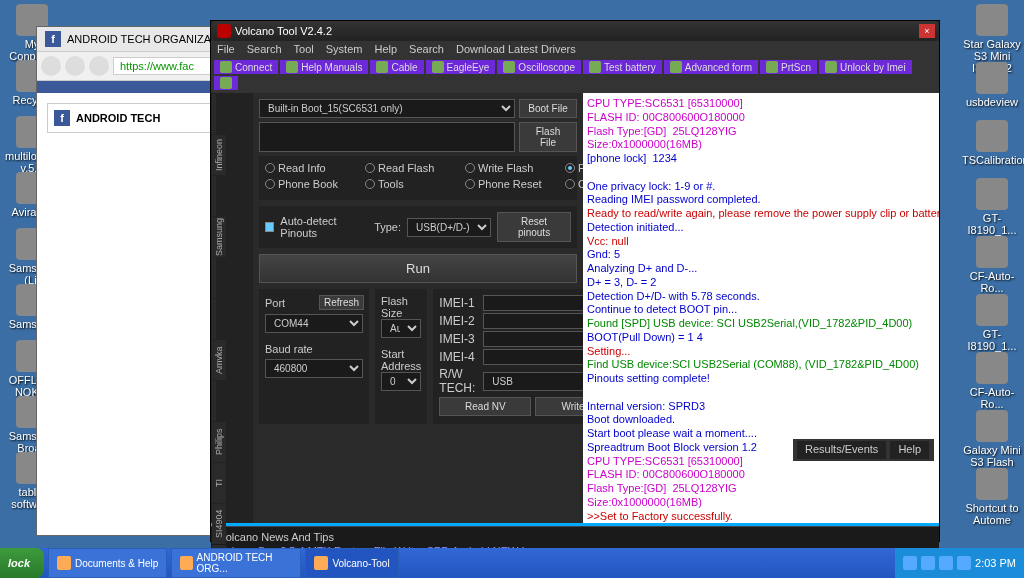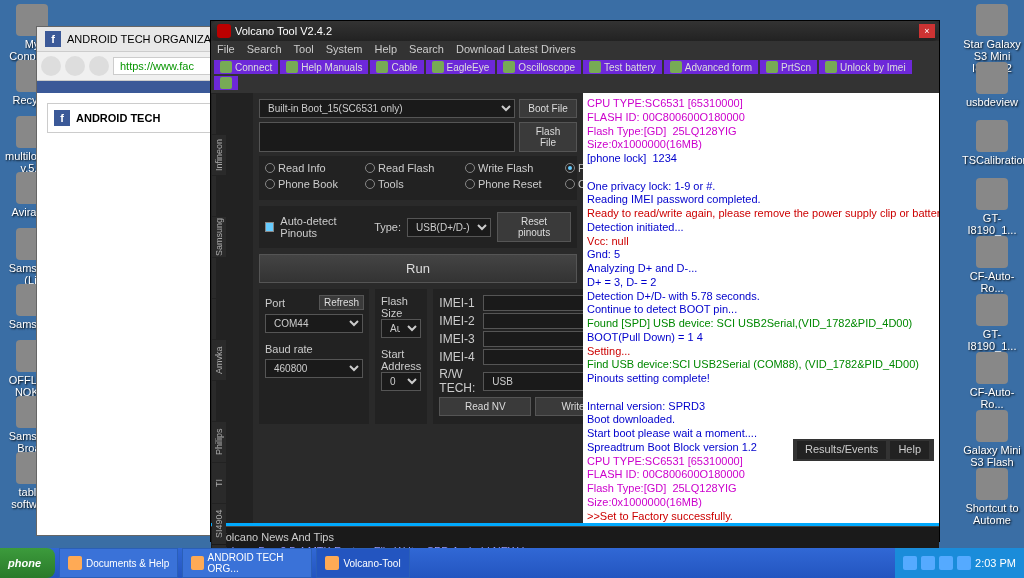--- a/index.html
+++ b/index.html
@@ -389,21 +389,21 @@
         <a>VolcanoBox 2.5.4 MTK Factory File Writer  SPD Android NEW Ic</a>
         <a>VolcanoBox 2.5.3 MTK,SPD Android,Factory Flash new File,Root  More</a>
         <a>VolcanoBox ver 2.5.2 World's 1st SPD 6531 Dual Flash Supported</a>
       </div>
   </div>
 
 </div>
 
 <div class="taskbar">
   <div class="start">
-    <span>phone</span>
+    <span>lock</span>
   </div>
   <div id="taskbtns" style="display:flex">
       <div class="task-btn"><div style="width:14px;height:14px;background:#fa5;border-radius:2px"></div>Documents &amp; Help</div>
       <div class="task-btn"><div style="width:14px;height:14px;background:#fa5;border-radius:2px"></div>ANDROID TECH ORG...</div>
       <div class="task-btn active"><div style="width:14px;height:14px;background:#fa5;border-radius:2px"></div>Volcano-Tool</div>
     </div>
   <div class="tray">
     <div class="tico"></div>
     <div class="tico"></div>
     <div class="tico"></div>

